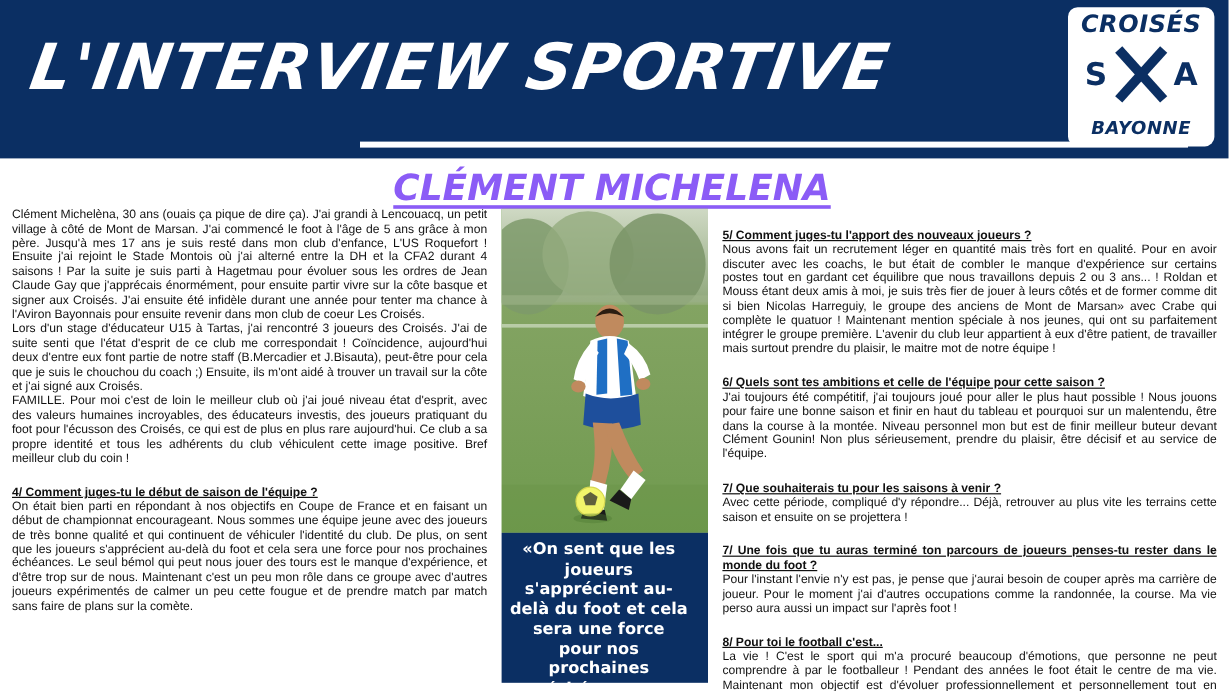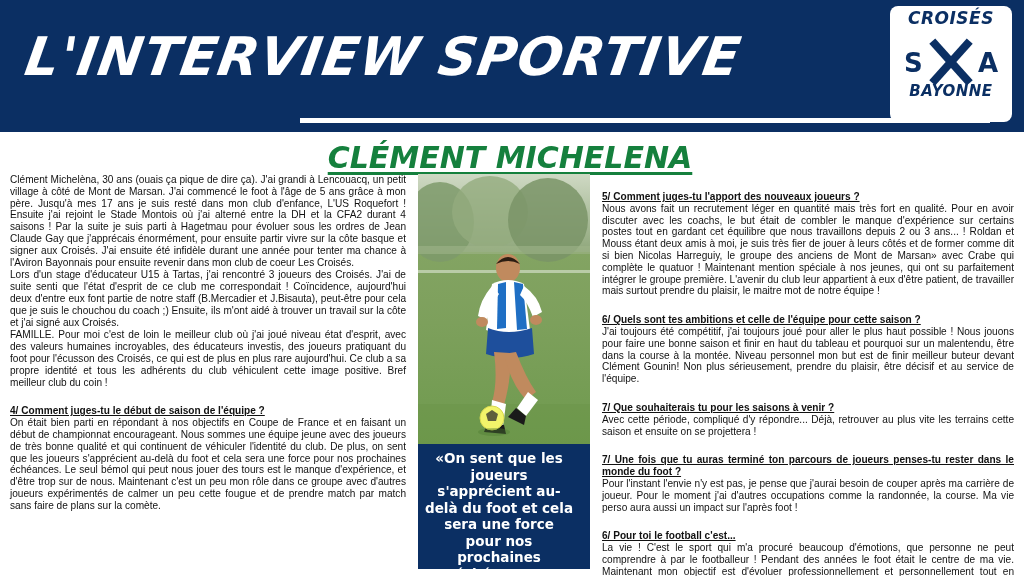--- a/index.html
+++ b/index.html
@@ -64,21 +64,21 @@
     box-shadow: 0 0 0 2px #ffffff;
   }
   .logo-top {
     position: absolute;
     left: 0; top: 0;
     width: 118px;
     text-align: center;
     font-family: "DejaVu Sans", sans-serif;
     font-weight: bold;
     font-style: italic;
-    font-size: 17px;
+    font-size: 20px;
     color: #0b2f63;
     letter-spacing: 0.5px;
   }
   .logo-mid {
     position: absolute;
     left: 0; top: 26px;
     width: 118px;
     height: 58px;
   }
   .logo-letter-left, .logo-letter-right {
@@ -104,21 +104,21 @@
     left: 21px;
     top: -2px;
     width: 8px;
     height: 56px;
     background: #0b2f63;
   }
   .logo-cross:before { transform: rotate(42deg); }
   .logo-cross:after  { transform: rotate(-42deg); }
   .logo-bot {
     position: absolute;
-    left: 0; bottom: 20px;
+    left: 0; bottom: 4px;
     width: 118px;
     text-align: center;
     font-family: "DejaVu Sans", sans-serif;
     font-weight: bold;
     font-style: italic;
     font-size: 15px;
     color: #0b2f63;
     letter-spacing: 0.5px;
   }
 
@@ -126,21 +126,21 @@
   .name-banner {
     position: absolute;
     left: 310px;
     top: 140px;
     width: 400px;
     text-align: center;
     font-family: "DejaVu Sans", sans-serif;
     font-style: italic;
     font-weight: bold;
     font-size: 30px;
-    color: #15803d;
+    color: #8b5cf6;
     text-decoration: underline;
     text-underline-offset: 4px;
     white-space: nowrap;
   }
 
   
   .col {
     position: absolute;
     top: 174px;
     width: 396px;
@@ -243,21 +243,21 @@
     </div>
     <div class="blk">
       <span class="q">7/ Que souhaiterais tu pour les saisons à venir ?</span>
       <span class="a">Avec cette période, compliqué d'y répondre... Déjà, retrouver au plus vite les terrains cette saison et ensuite on se projettera !</span>
     </div>
     <div class="blk">
       <span class="q">7/ Une fois que tu auras terminé ton parcours de joueurs penses-tu rester dans le monde du foot ?</span>
       <span class="a">Pour l'instant l'envie n'y est pas, je pense que j'aurai besoin de couper après ma carrière de joueur. Pour le moment j'ai d'autres occupations comme la randonnée, la course. Ma vie perso aura aussi un impact sur l'après foot !</span>
     </div>
     <div class="blk">
-      <span class="q">6/ Pour toi le football c'est...</span>
+      <span class="q">8/ Pour toi le football c'est...</span>
       <span class="a">La vie ! C'est le sport qui m'a procuré beaucoup d'émotions, que personne ne peut comprendre à par le footballeur ! Pendant des années le foot était le centre de ma vie. Maintenant mon objectif est d'évoluer professionnellement et personnellement tout en gardant le foot qui fait partie de mon équilibre.</span>
     </div>
     <div class="blk">
       <span class="q">10/ Un petit mot pour la fin</span>
       <span class="a">Je souhaite juste qu'on passe une bonne saison, d'atteindre nos objectifs sans se prendre la tête et prendre un maximum de plaisir !</span>
     </div>
   </div>
 
   <div class="photo">
     <svg width="172" height="270" viewBox="0 0 172 270">

